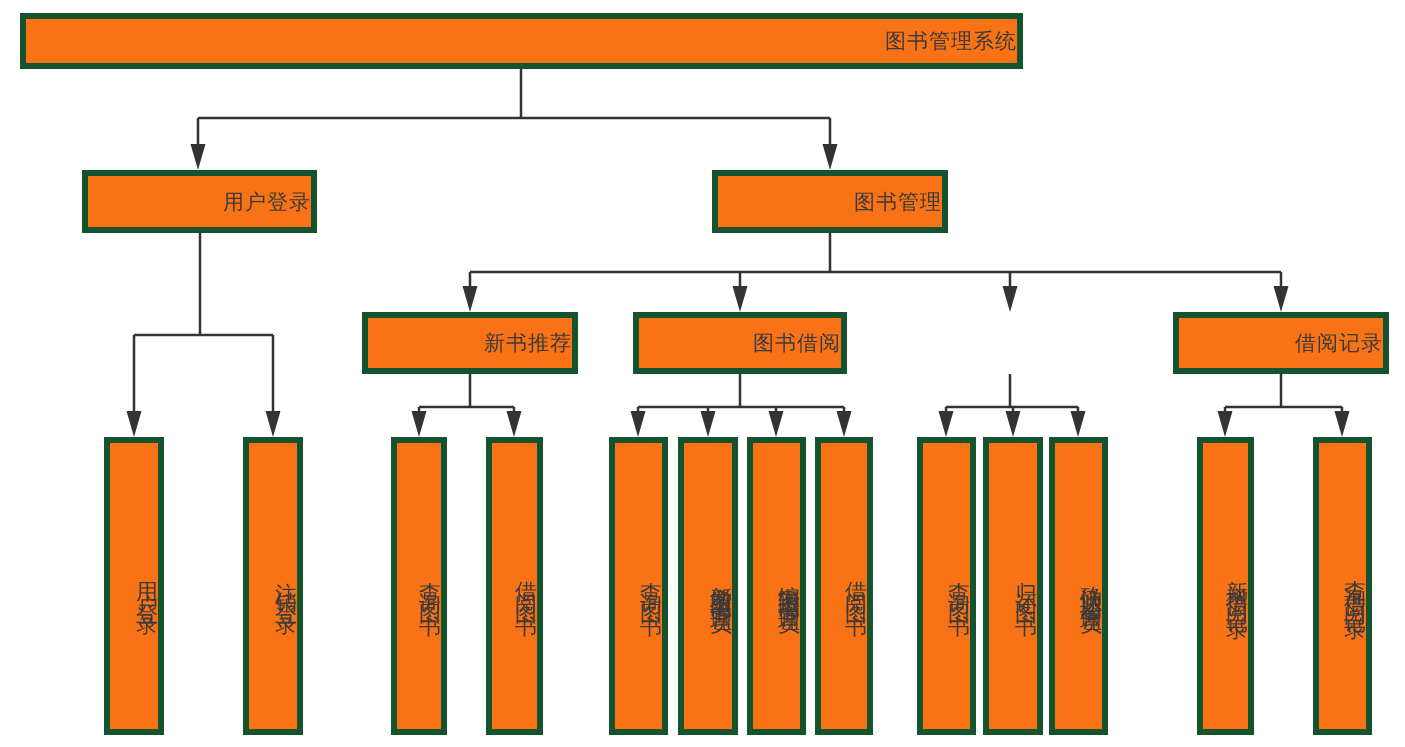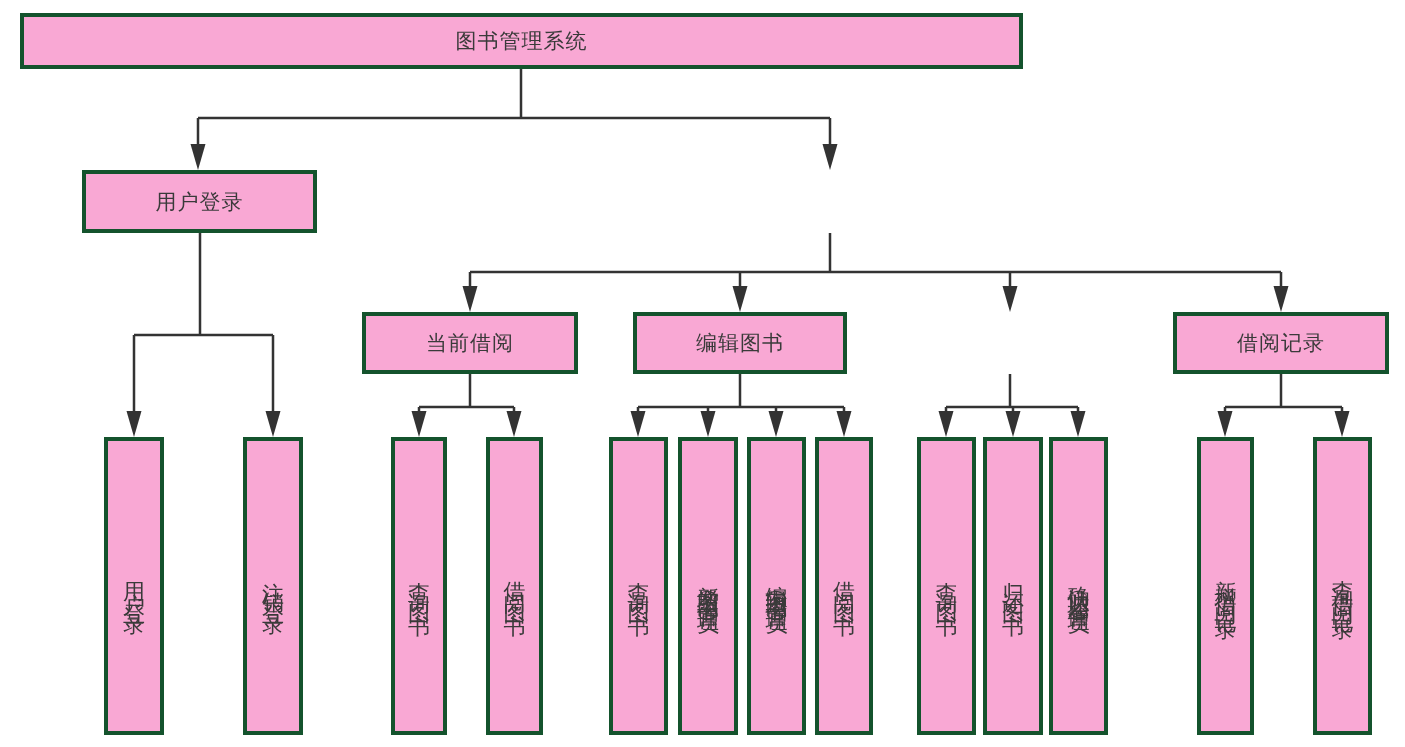--- a/index.html
+++ b/index.html
@@ -7,25 +7,25 @@
     position:relative;
     width:1405px;height:747px;
     background:#ffffff;
     font-family:"Liberation Sans","DejaVu Sans",sans-serif;
     overflow:hidden;
   }
   #wires{position:absolute;left:0;top:0;width:1405px;height:747px;}
   .node{
     position:absolute;
     box-sizing:border-box;
-    border:4px solid #14532d;
-    background:#f9a8d4;
+    border:6px solid #14532d;
+    background:#f97316;
     display:flex;
     align-items:center;
-    justify-content:center;
+    justify-content:flex-end;
     color:#3a3a3a;
   }
   .hlabel{font-size:21px;letter-spacing:1px;white-space:nowrap;}
   .vnode .vlabel{
     writing-mode:vertical-rl;
     text-orientation:mixed;
     font-size:22px;
     line-height:1;
     white-space:nowrap;
   }
@@ -86,26 +86,29 @@
     </g>
   </svg>
 
   <div class="node" style="left:20px;top:13px;width:1003px;height:56px;">
     <span class="hlabel">图书管理系统</span>
   </div>
 
   <div class="node" style="left:82px;top:170px;width:235px;height:63px;">
     <span class="hlabel">用户登录</span>
   </div>
+  <div class="node" style="left:712px;top:170px;width:236px;height:63px;">
+    <span class="hlabel">图书管理</span>
+  </div>
 
   <div class="node" style="left:362px;top:312px;width:216px;height:62px;">
-    <span class="hlabel">当前借阅</span>
+    <span class="hlabel">新书推荐</span>
   </div>
   <div class="node" style="left:633px;top:312px;width:214px;height:62px;">
-    <span class="hlabel">编辑图书</span>
+    <span class="hlabel">图书借阅</span>
   </div>
   <div class="node" style="left:1173px;top:312px;width:216px;height:62px;">
     <span class="hlabel">借阅记录</span>
   </div>
 
   <div class="node vnode" style="left:104px;top:437px;width:60px;height:298px;">
     <span class="vlabel" style="letter-spacing: 11px;">用户登录</span>
   </div>
   <div class="node vnode" style="left:243px;top:437px;width:60px;height:298px;">
     <span class="vlabel" style="letter-spacing: 11px;">注销登录</span>

